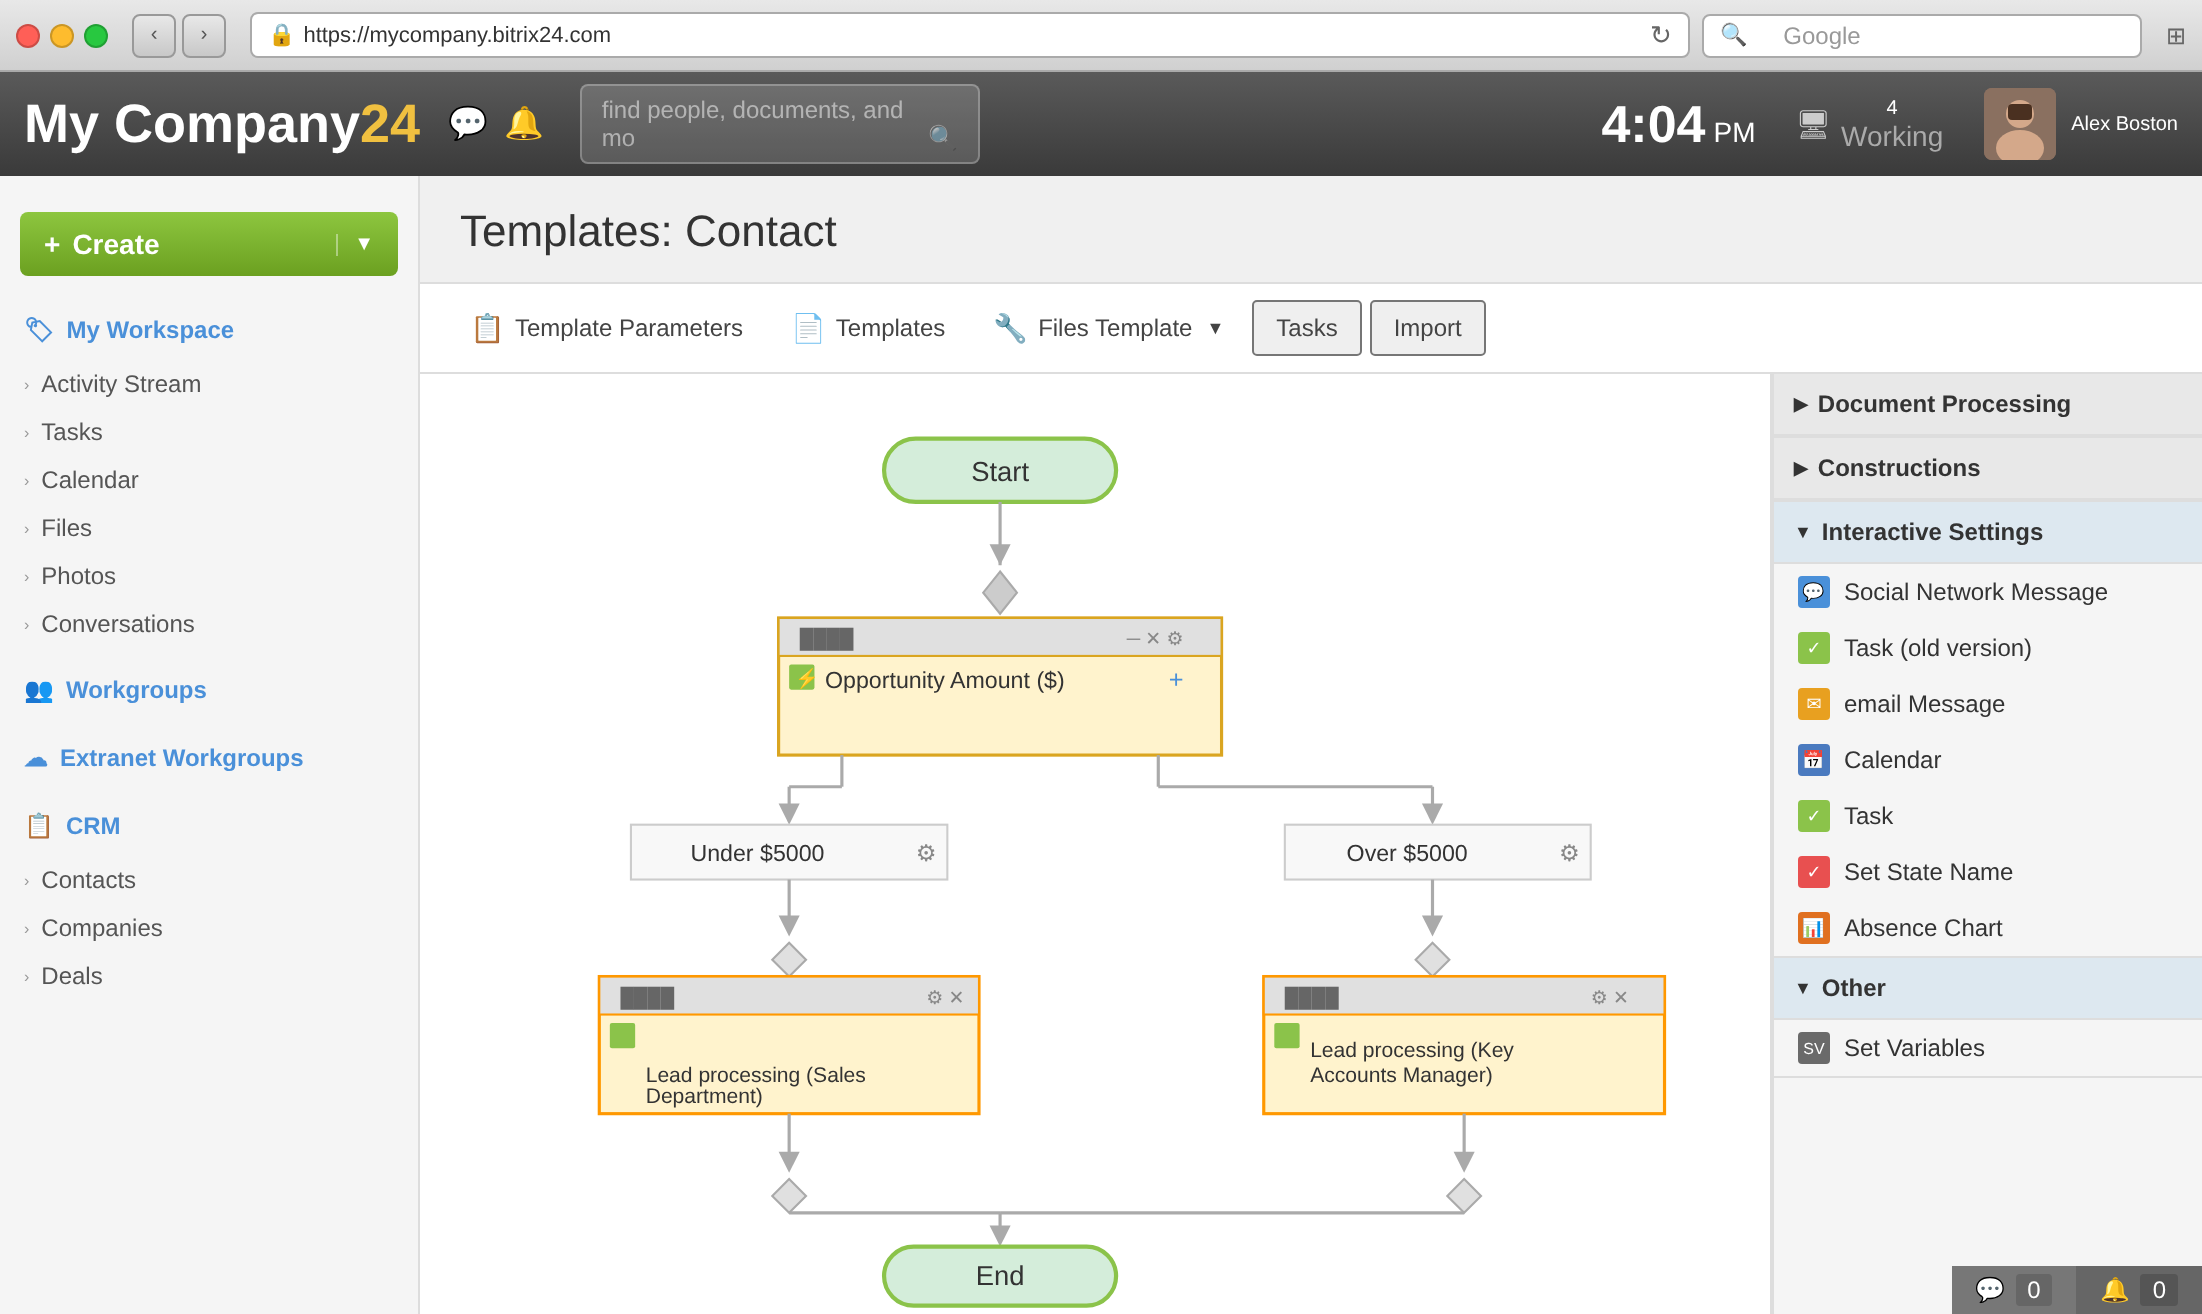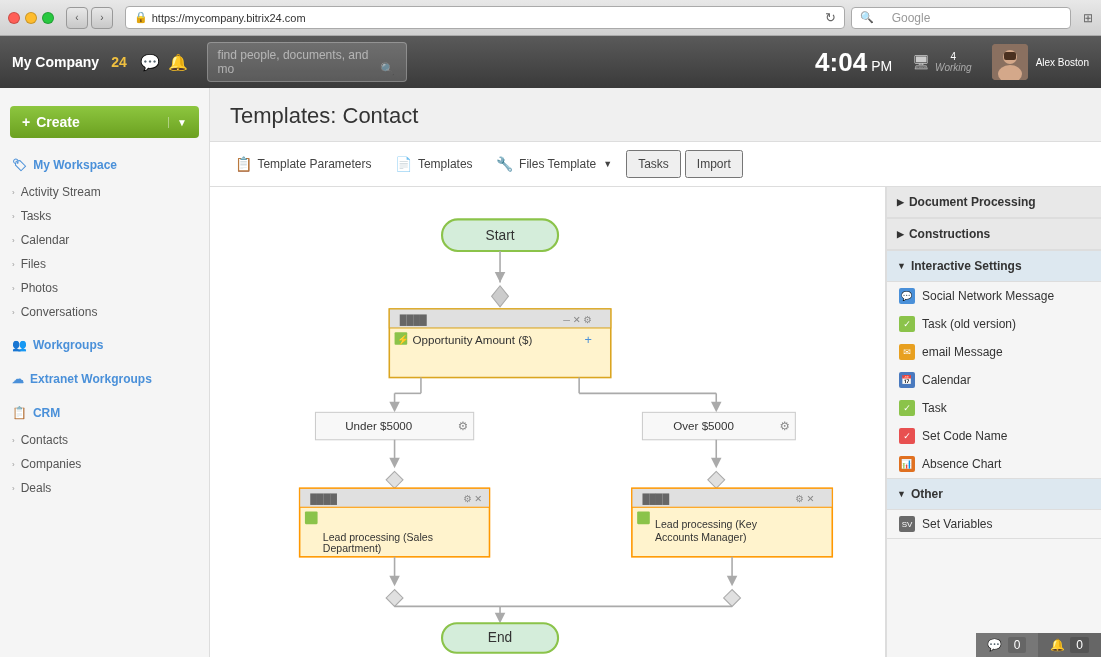--- a/index.html
+++ b/index.html
@@ -13,21 +13,21 @@
     .wc-close { background: #ff5f57; }
     .wc-min { background: #febc2e; }
     .wc-max { background: #28c840; }
     .browser-nav { display: flex; gap: 3px; align-items: center; margin: 0 6px; }
     .nav-btn { width: 22px; height: 22px; background: linear-gradient(180deg, #e8e8e8, #c8c8c8); border: 1px solid #999; border-radius: 4px; display: flex; align-items: center; justify-content: center; font-size: 10px; color: #555; cursor: pointer; }
     .url-bar { flex: 1; background: white; border: 1px solid #aaa; border-radius: 4px; padding: 3px 8px; font-size: 12px; color: #333; display: flex; align-items: center; gap: 4px; }
     .search-bar { background: white; border: 1px solid #aaa; border-radius: 4px; padding: 3px 8px; font-size: 12px; color: #333; display: flex; align-items: center; gap: 4px; width: 220px; }
 
     
     .app-header { background: linear-gradient(180deg, #5a5a5a, #3a3a3a); height: 52px; display: flex; align-items: center; padding: 0 12px; gap: 10px; }
-    .app-logo { font-size: 14px; font-weight: bold; color: white; display: flex; align-items: center; gap: 12px; }
+    .app-logo { font-size: 27px; font-weight: bold; color: white; display: flex; align-items: center; gap: 0; }
     .app-logo .logo-number { color: #f0c040; }
     .header-icons { display: flex; gap: 8px; align-items: center; margin-left: 4px; }
     .header-icon { color: #ccc; font-size: 16px; cursor: pointer; }
     .header-search { background: rgba(255,255,255,0.15); border: 1px solid rgba(255,255,255,0.25); border-radius: 4px; padding: 4px 10px; color: white; font-size: 12px; width: 200px; display: flex; align-items: center; gap: 6px; }
     .header-time { color: white; font-size: 26px; font-weight: bold; margin-left: auto; display: flex; align-items: baseline; gap: 4px; }
     .header-ampm { font-size: 14px; font-weight: normal; }
     .header-status { display: flex; align-items: center; gap: 5px; color: #ccc; font-size: 11px; margin-left: 10px; }
     .header-user { display: flex; align-items: center; gap: 8px; margin-left: 10px; color: white; }
     .avatar { width: 36px; height: 36px; border-radius: 4px; background: #8a7060; display: flex; align-items: center; justify-content: center; overflow: hidden; }
     .avatar svg { width: 36px; height: 36px; }
@@ -103,21 +103,21 @@
     <span style="color:rgba(255,255,255,0.6);font-size:12px;margin-left:auto;">🔍</span>
   </div>
   <div class="header-time">
     <span>4:04</span>
     <span class="header-ampm">PM</span>
   </div>
   <div class="header-status">
     <div style="font-size:14px;color:#ccc;">🖥</div>
     <div style="display:flex;flex-direction:column;align-items:center;">
       <span style="color:white;font-size:10px;">4</span>
-      <span style="color:#aaa;font-size:10px;font-style:italic;">Working</span>
+      <span style="color:#aaa;font-size:14px;">Working</span>
     </div>
   </div>
   <div class="header-user">
     <div class="avatar">
       <svg viewBox="0 0 36 36" xmlns="http://www.w3.org/2000/svg">
         <rect width="36" height="36" fill="#8a7060"></rect>
         <circle cx="18" cy="13" r="7" fill="#d4a88a"></circle>
         <ellipse cx="18" cy="30" rx="12" ry="9" fill="#d4a88a"></ellipse>
         <rect x="12" y="8" width="12" height="8" rx="2" fill="#4a3020"></rect>
       </svg>
@@ -347,21 +347,21 @@
           <div class="panel-item">
             <div class="panel-item-icon" style="background:#4a7abf;border-radius:2px;color:white;font-size:9px;width:16px;height:16px;display:flex;align-items:center;justify-content:center;">📅</div>
             <span>Calendar</span>
           </div>
           <div class="panel-item">
             <div class="panel-item-icon" style="background:#8bc34a;border-radius:2px;color:white;font-size:9px;width:16px;height:16px;display:flex;align-items:center;justify-content:center;">✓</div>
             <span>Task</span>
           </div>
           <div class="panel-item">
             <div class="panel-item-icon" style="background:#e85050;border-radius:2px;color:white;font-size:9px;width:16px;height:16px;display:flex;align-items:center;justify-content:center;">✓</div>
-            <span>Set Code Name</span>
+            <span>Set State Name</span>
           </div>
           <div class="panel-item">
             <div class="panel-item-icon" style="background:#e07020;border-radius:2px;color:white;font-size:9px;width:16px;height:16px;display:flex;align-items:center;justify-content:center;">📊</div>
             <span>Absence Chart</span>
           </div>
         </div>
 
         <div class="panel-section">
           <div class="panel-section-header" style="background:#dde8f0;">
             <span style="font-size:9px;">▼</span>

